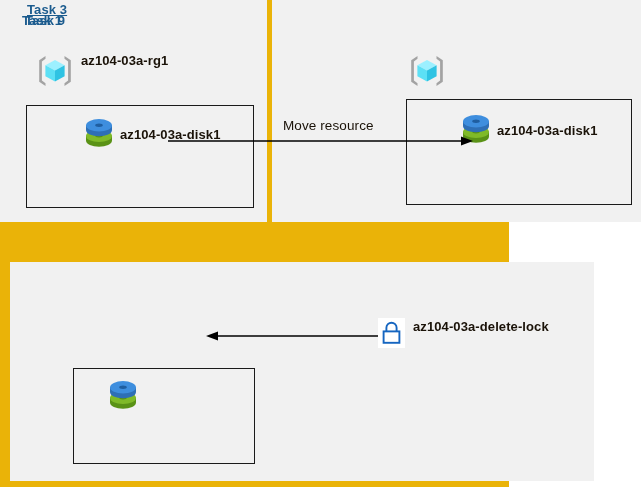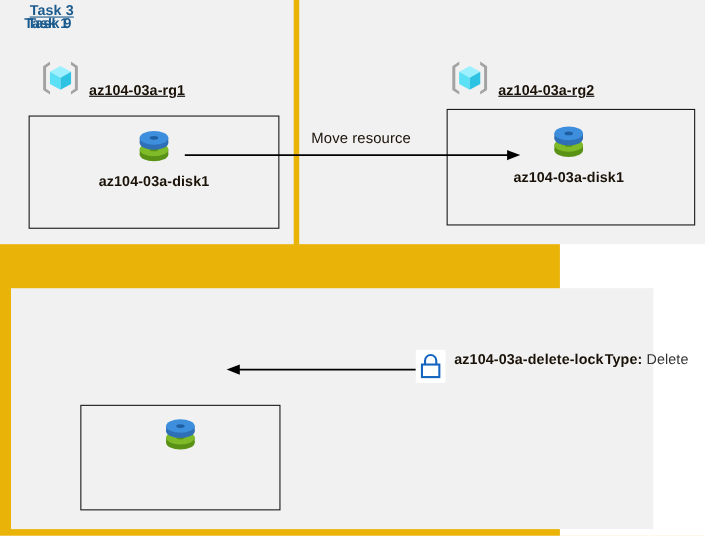--- a/index.html
+++ b/index.html
@@ -51,43 +51,41 @@
     box-sizing: border-box;
   }
   #box-task1 { left: 26px;  top: 105px; width: 228px; height: 103px; }
   #box-task2 { left: 406px; top: 99px;  width: 226px; height: 106px; }
   #box-task3 { left: 73px;  top: 368px; width: 182px; height: 96px; }
 
   
   .rg-header {
     position: absolute;
     display: flex;
-    align-items: flex-end;
+    align-items: flex-start;
     gap: 7px;
     white-space: nowrap;
-    text-decoration: underline;
   }
   #rg-header-1 { left: 36px;  top: 53px; }
   #rg-header-2 { left: 408px; top: 53px; }
   #rg-header-3 { left: 32px;  top: 319px; }
 
   .rg-label {
     font-size: 13px;
     font-weight: bold;
     color: #1a1208;
     letter-spacing: 0.1px;
   }
 
   .rg-icon { width: 38px; height: 36px; display: block; flex: 0 0 auto; }
 
   
   .disk-node {
     position: absolute;
     display: flex;
-    flex-direction: column;
     align-items: center;
     white-space: nowrap;
   }
   #disk-node-1 { left: 78px;  top: 112px; width: 124px; }
   #disk-node-2 { left: 455px; top: 108px; width: 124px; }
   #disk-node-3 { left: 102px; top: 374px; width: 124px; }
 
   .disk-icon { width: 42px; height: 42px; display: block; }
   .disk-label {
     margin-top: 3px;
@@ -126,21 +124,21 @@
   .lock-icon-wrap {
     background: #ffffff;
     width: 27px;
     height: 30px;
     display: flex;
     align-items: center;
     justify-content: center;
     flex: 0 0 auto;
   }
   .lock-icon { width: 21px; height: 24px; display: block; }
-  .lock-text { display: flex; flex-direction: row; gap: 1px; padding-top: 1px; }
+  .lock-text { display: flex; flex-direction: column; gap: 1px; padding-top: 1px; }
   .lock-name {
     font-size: 13px;
     font-weight: bold;
     color: #1a1208;
     letter-spacing: 0.1px;
   }
   .lock-type-row {
     font-size: 13px;
     color: #2b2b2b;
     letter-spacing: 0.1px;
@@ -200,21 +198,20 @@
   <div class="rg-header" id="rg-header-2">
     <span class="rg-icon-wrap">
       <svg class="rg-icon" viewBox="0 0 38 36" xmlns="http://www.w3.org/2000/svg" aria-hidden="true">
         <path d="M9.5 3.0 L3.2 7.2 L3.2 28.8 L9.5 33.0 L9.5 30.2 L5.9 27.6 L5.9 8.4 L9.5 5.8 Z" fill="#a3a3a3"></path>
         <path d="M28.5 3.0 L34.8 7.2 L34.8 28.8 L28.5 33.0 L28.5 30.2 L32.1 27.6 L32.1 8.4 L28.5 5.8 Z" fill="#a3a3a3"></path>
         <path d="M19 7.0 L28.6 12.3 L19 17.6 L9.4 12.3 Z" fill="#9cf0ff"></path>
         <path d="M9.4 12.3 L19 17.6 L19 28.6 L9.4 23.3 Z" fill="#5ce0f5"></path>
         <path d="M28.6 12.3 L28.6 23.3 L19 28.6 L19 17.6 Z" fill="#2fc3e3"></path>
       </svg>
     </span>
-    <span class="rg-label">az104-03a-rg2</span>
   </div>
 
   <div class="rg-box" id="box-task2"></div>
 
   <div class="disk-node" id="disk-node-2">
     <span>
       <svg class="disk-icon" viewBox="0 0 42 42" xmlns="http://www.w3.org/2000/svg" aria-hidden="true">
         <ellipse cx="21" cy="28.5" rx="13" ry="6.2" fill="#5a9216"></ellipse>
         <rect x="8" y="23.5" width="26" height="5" fill="#5a9216"></rect>
         <ellipse cx="21" cy="23.8" rx="13" ry="6.2" fill="#7fba28"></ellipse>
@@ -262,20 +259,16 @@
 
   <div id="lock-group">
     <span class="lock-icon-wrap">
       <svg class="lock-icon" viewBox="0 0 21 24" xmlns="http://www.w3.org/2000/svg" aria-hidden="true">
         <path d="M5.4 10.2 V6.8 a5.1 5.1 0 0 1 10.2 0 V10.2" fill="none" stroke="#1565c0" stroke-width="1.9"></path>
         <rect x="2.6" y="10.4" width="15.8" height="11.4" fill="none" stroke="#1565c0" stroke-width="1.9"></rect>
       </svg>
     </span>
     <span class="lock-text">
       <span class="lock-name">az104-03a-delete-lock</span>
-      <span class="lock-type-row">
-        <span class="lock-type-key">Type:</span>
-        <span class="lock-type-val">Delete</span>
-      </span>
     </span>
   </div>
 
 </div>
 
 </body></html>

